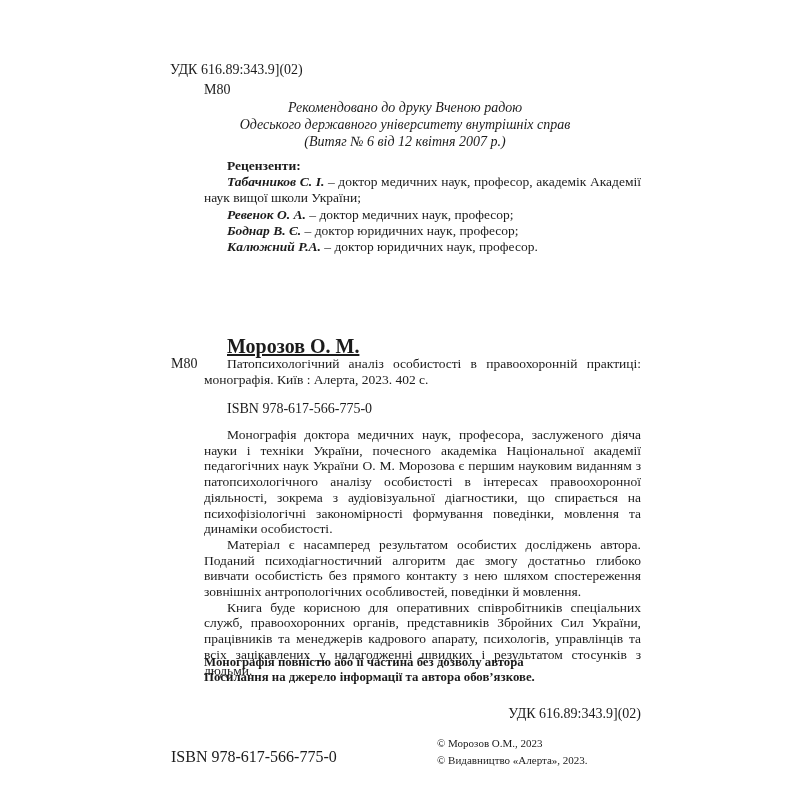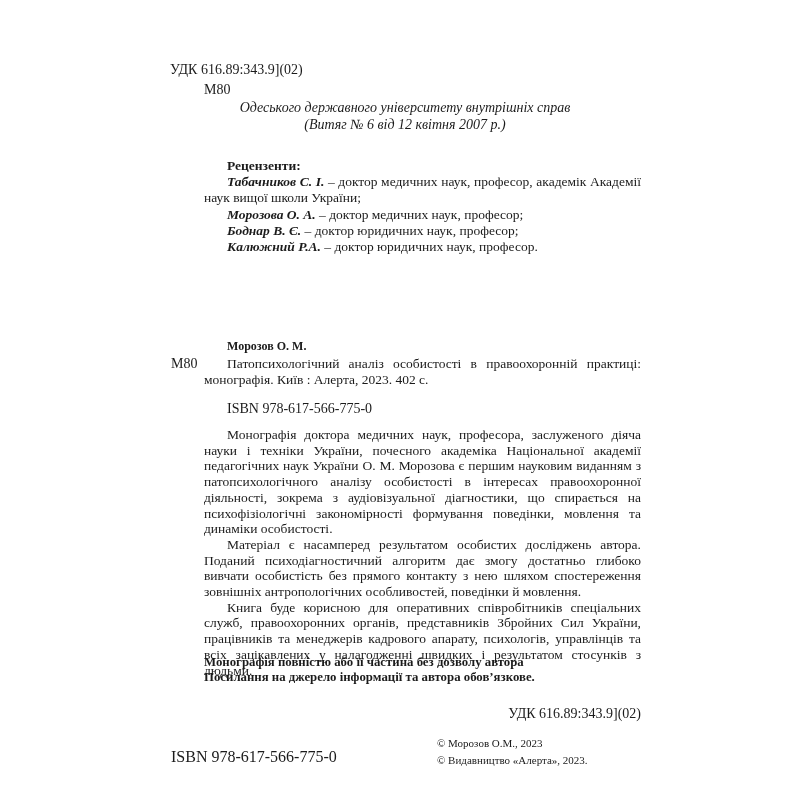--- a/index.html
+++ b/index.html
@@ -36,21 +36,21 @@
   #reviewers {
     left: 204px; top: 158px; width: 437px;
     font-size: 13.5px; line-height: 16.2px;
   }
   #reviewers .rev-head { font-weight: bold; text-indent: 23px; margin: 0; }
   #reviewers p.rev-item { margin: 0; text-indent: 23px; text-align: justify; }
   .rev-name { font-weight: bold; font-style: italic; }
 
   
   #bib { left: 170px; top: 338px; width: 471px; font-size: 13.5px; line-height: 16px; }
-  #bib .bib-author { margin: 0 0 2px 57px; font-weight: bold; font-size: 12px; }
+  #bib .bib-author { margin: 0 0 2px 57px; font-weight: bold; font-size: 20px; text-decoration: underline; }
   #bib .bib-row { position: relative; }
   #bib .bib-sign { position: absolute; left: 1px; top: 0; font-size: 14px; }
   #bib .bib-text { margin: 0 0 0 34px; width: 437px; text-indent: 23px; text-align: justify; }
   #bib .bib-isbn { margin: 13px 0 0 57px; font-size: 14px; }
 
   
   #annotation {
     left: 204px; top: 427px; width: 437px;
     font-size: 13.5px; line-height: 15.7px; text-align: justify;
   }
@@ -78,28 +78,29 @@
 </style>
 </head>
 <body>
 
 <div id="udk-block" class="abs">
   <div>УДК 616.89:343.9](02)</div>
   <div class="m80-top">М80</div>
 </div>
 
 <div id="approval" class="abs">
+  <div>Рекомендовано до друку Вченою радою</div>
   <div>Одеського державного університету внутрішніх справ</div>
   <div>(Витяг № 6 від 12 квітня 2007 р.)</div>
 </div>
 
 <div id="reviewers" class="abs">
   <p class="rev-head">Рецензенти:</p>
   <p class="rev-item"><span class="rev-name">Табачников С. І.</span> <span>– доктор медичних наук, професор, академік Академії наук вищої школи України;</span></p>
-  <p class="rev-item"><span class="rev-name">Морозова О. А.</span> <span>– доктор медичних наук, професор;</span></p>
+  <p class="rev-item"><span class="rev-name">Ревенок О. А.</span> <span>– доктор медичних наук, професор;</span></p>
   <p class="rev-item"><span class="rev-name">Боднар В. Є.</span> <span>– доктор юридичних наук, професор;</span></p>
   <p class="rev-item"><span class="rev-name">Калюжний Р.А.</span> <span>– доктор юридичних наук, професор.</span></p>
 </div>
 
 <div id="bib" class="abs">
   <p class="bib-author">Морозов О. М.</p>
   <div class="bib-row">
     <span class="bib-sign">М80</span>
     <p class="bib-text">Патопсихологічний аналіз особистості в правоохоронній практиці: монографія. Київ : Алерта, 2023. 402 с.</p>
   </div>

